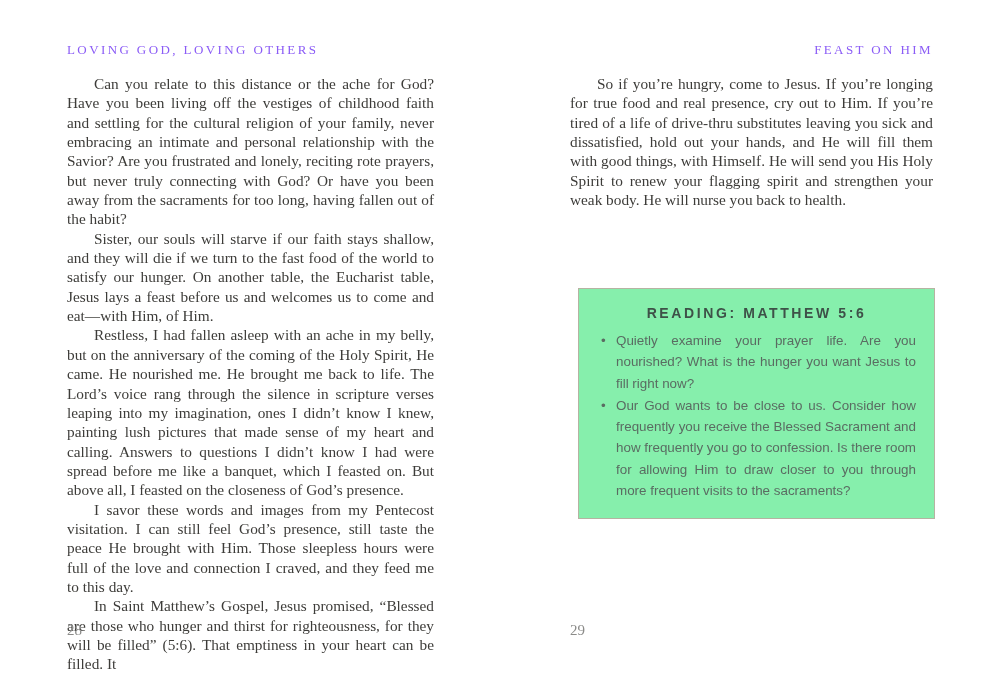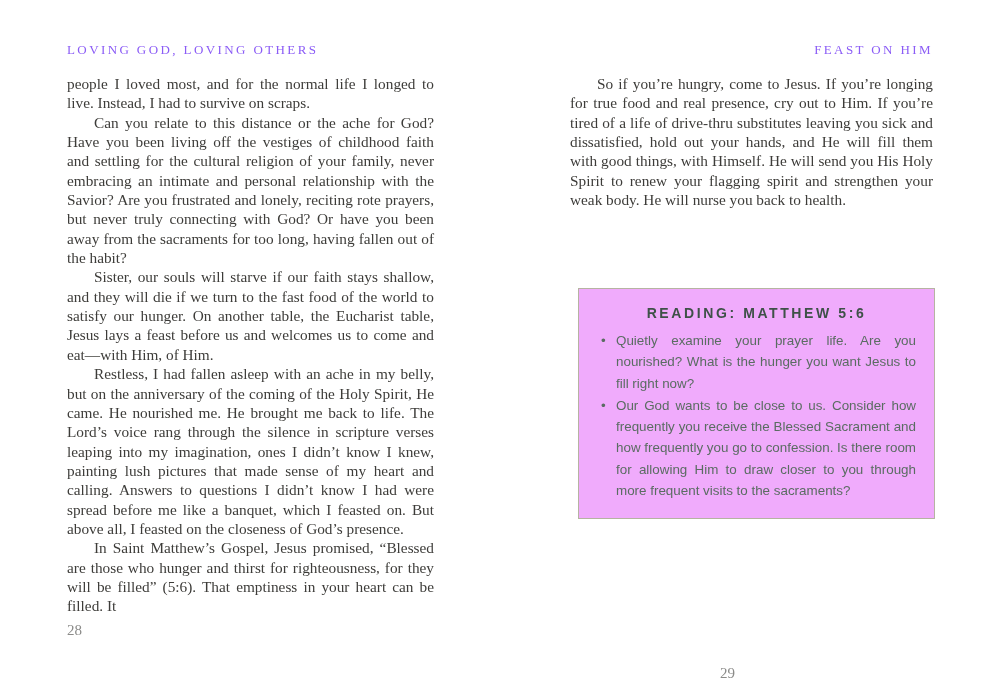--- a/index.html
+++ b/index.html
@@ -33,21 +33,21 @@
   #right-col { left: 570px; width: 363px; }
   .text-col p { margin: 0; }
   .text-col p.indent { text-indent: 27px; }
 
   #reading-box {
     position: absolute;
     left: 578px;
     top: 288px;
     width: 357px;
     min-height: 190px;
-    background: #f0abfc;
+    background: #86efac;
     border: 1.5px solid #b6b3a2;
     padding: 16px 18px 16px 18px;
   }
   .box-title {
     font-family: "Liberation Sans", sans-serif;
     font-weight: bold;
     font-size: 14px;
     letter-spacing: 2.6px;
     color: #3e5148;
     text-align: center;
@@ -74,34 +74,34 @@
     color: #5a6c62;
   }
   .page-num {
     position: absolute;
     top: 622px;
     font-size: 15px;
     color: #8b8b89;
     font-family: "Liberation Serif", serif;
   }
   #page-num-left  { left: 67px; }
-  #page-num-right { left: 546px; width: 363px; text-align: center; margin-top: 43px; }
+  #page-num-right { left: 570px; width: 363px; text-align: left; }
 </style>
 </head>
 <body>
 
 <div class="running-head" id="running-head-left">LOVING GOD, LOVING OTHERS</div>
 
 <div class="running-head" id="running-head-right">FEAST ON HIM</div>
 
 <div class="text-col" id="left-col">
-  <p>people I loved most, and for the normal life I longed to live. Instead, I had to survive on scraps.</p>
   <p class="indent">Can you relate to this distance or the ache for God? Have you been living off the vestiges of childhood faith and settling for the cultural religion of your family, never embracing an intimate and personal relationship with the Savior? Are you frustrated and lonely, reciting rote prayers, but never truly connecting with God? Or have you been away from the sacraments for too long, having fallen out of the habit?</p>
   <p class="indent">Sister, our souls will starve if our faith stays shallow, and they will die if we turn to the fast food of the world to satisfy our hunger. On another table, the Eucharist table, Jesus lays a feast before us and welcomes us to come and eat—with Him, of Him.</p>
   <p class="indent">Restless, I had fallen asleep with an ache in my belly, but on the anniversary of the coming of the Holy Spirit, He came. He nourished me. He brought me back to life. The Lord’s voice rang through the silence in scripture verses leaping into my imagination, ones I didn’t know I knew, painting lush pictures that made sense of my heart and calling. Answers to questions I didn’t know I had were spread before me like a banquet, which I feasted on. But above all, I feasted on the closeness of God’s presence.</p>
+  <p class="indent">I savor these words and images from my Pentecost visitation. I can still feel God’s presence, still taste the peace He brought with Him. Those sleepless hours were full of the love and connection I craved, and they feed me to this day.</p>
   <p class="indent"><span>In Saint Matthew’s Gospel, Jesus promised, “Blessed are those who hunger and thirst for righteousness, for they will be filled” (5:6). That emptiness in your heart can be filled. It </span></p>
 </div>
 
 <div class="text-col" id="right-col">
   <p class="indent">So if you’re hungry, come to Jesus. If you’re longing for true food and real presence, cry out to Him. If you’re tired of a life of drive-thru substitutes leaving you sick and dissatisfied, hold out your hands, and He will fill them with good things, with Himself. He will send you His Holy Spirit to renew your flagging spirit and strengthen your weak body. He will nurse you back to health.</p>
 </div>
 
 <div id="reading-box">
   <div class="box-title">READING: MATTHEW 5:6</div>
   <ul class="bullets">

